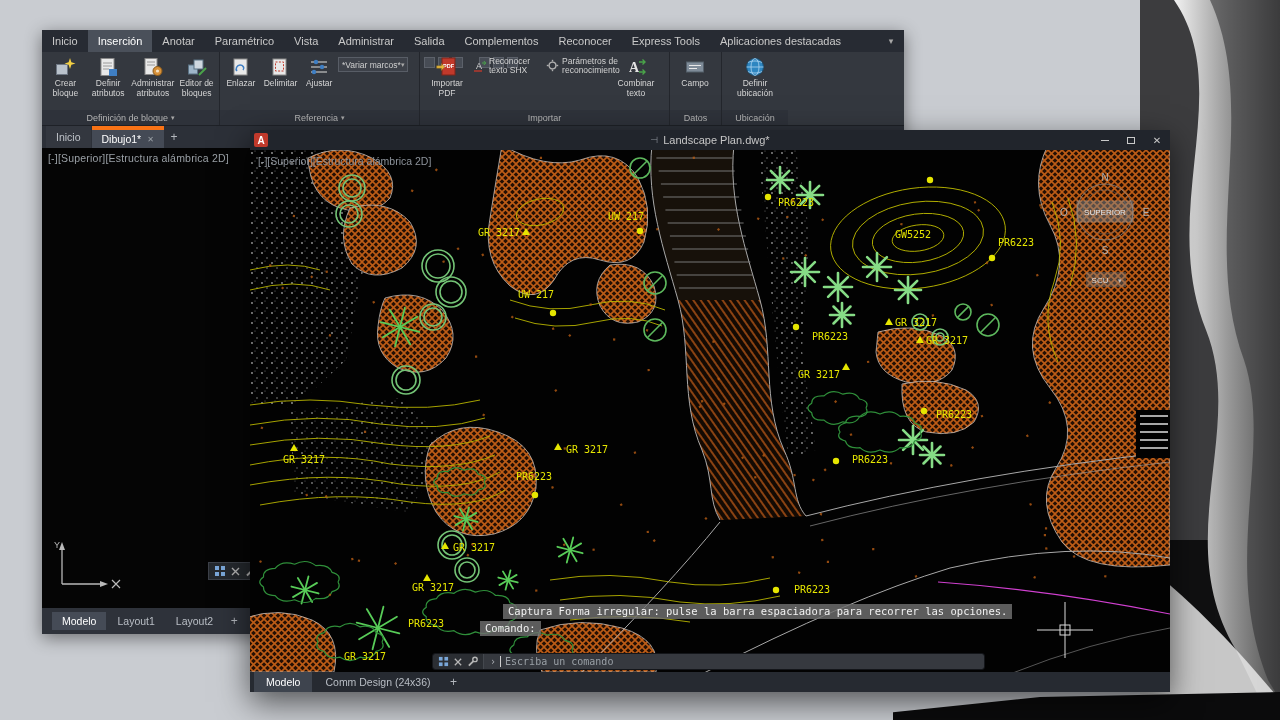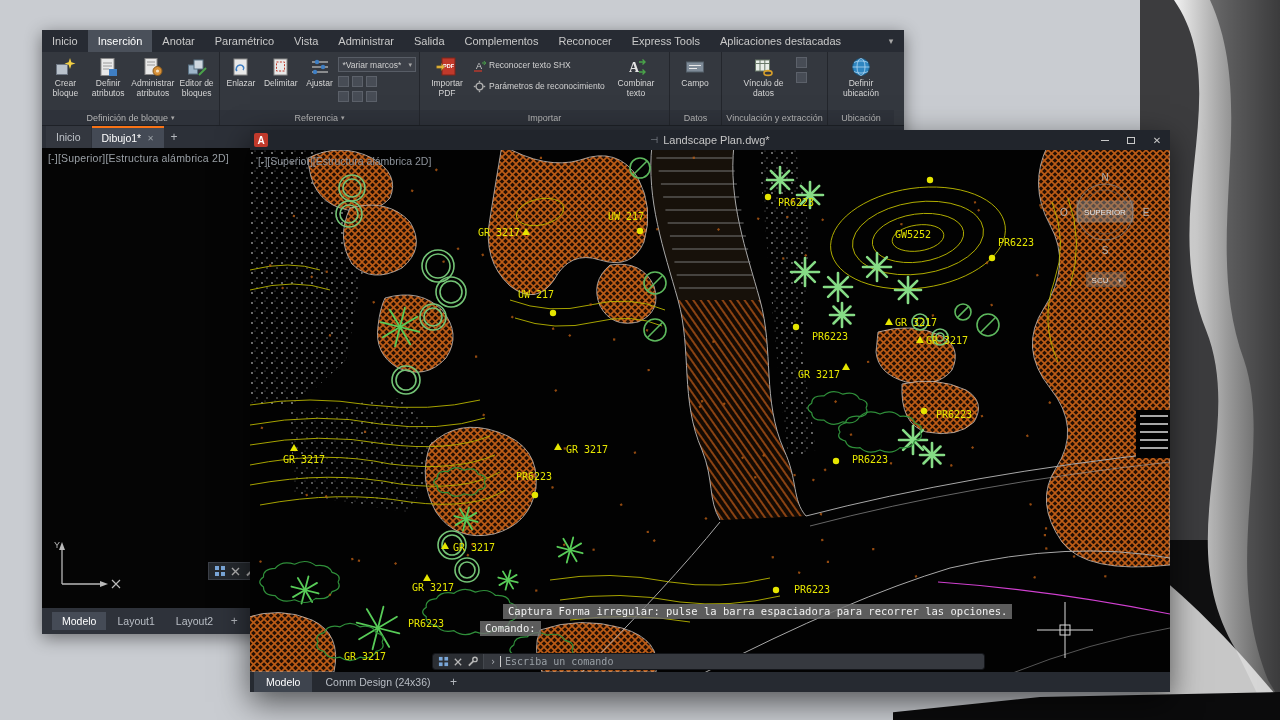--- a/index.html
+++ b/index.html
@@ -21,33 +21,33 @@
   .rtab-spacer{flex:1}
   .ribbon-opt{width:26px;display:flex;align-items:center;justify-content:center;color:#a8a8a8;font-size:9px}
   .ribbon{height:74px;background:#34383f;display:flex;border-bottom:1px solid #1e2127}
   .rpanel{display:flex;flex-direction:column;border-right:1px solid #23262c}
   .rpanel-content{flex:1;display:flex;align-items:flex-start;padding:3px 3px 0 3px;gap:2px}
   .rpanel-label{height:15px;background:#2e323a;color:#b4b4b4;font-size:9px;display:flex;align-items:center;justify-content:center;gap:3px;white-space:nowrap;overflow:hidden}
   .rbtn{display:flex;flex-direction:column;align-items:center;gap:1px;color:#d6d6d6;font-size:8.5px;
         text-align:center;line-height:1.15;padding-top:1px;cursor:default}
   .ricon{width:22px;height:22px;flex:none}
   .ricon-sm{width:13px;height:13px;flex:none}
-  .rcol{display:flex;flex-direction:column;gap:4px;padding-top:2px}
+  .rcol{display:flex;flex-direction:row;gap:16px;padding-top:2px}
   .rdrop{height:15px;background:#3d4149;border:1px solid #585d66;color:#cfcfcf;font-size:8.5px;
          display:flex;align-items:center;justify-content:space-between;padding:0 3px;white-space:nowrap}
   .rminirow{display:flex;gap:3px}
   .rmini{width:11px;height:11px;background:#474c55;border:1px solid #5c616a}
   .rrow{display:flex;align-items:center;gap:3px;font-size:8.5px;color:#d2d2d2;min-height:17px;text-align:left;line-height:1.05}
   .arrow{color:#a8a8a8;font-size:7px}
 
   .ftab-row{height:22px;background:#2c3038;display:flex;align-items:stretch;font-size:10.5px;color:#bfc3c9;padding-left:4px}
   #ftabs{display:flex;gap:1px}
   #ftabs .gtab{padding:0 10px;display:flex;align-items:center;gap:6px;background:#33373f;cursor:default}
   #ftabs .gtab.active{background:#44familiar}
-  #ftabs .gtab.active{background:#444a55;color:#fff;border-top:2px solid #f97316}
+  #ftabs .gtab.active{background:#444a55;color:#fff;border-top:4px solid #f97316}
   .tabx{font-size:8px;color:#9aa0a6}
   .plusbtn{width:20px;display:flex;align-items:center;justify-content:center;color:#b4b8be;font-size:12px}
 
   .bcanvas{flex:1;background:#050505;position:relative}
   .vp-label{position:absolute;left:6px;top:4px;color:#9aa0a6;font-size:10.5px;letter-spacing:.2px}
   .ucs{position:absolute;left:10px;bottom:18px}
   .mini-cmd{position:absolute;left:166px;bottom:28px;display:flex;gap:4px;align-items:center;
             background:rgba(40,44,50,.92);padding:2px 5px;border:1px solid #3c4048}
   .btab-row{height:26px;background:#2e323a;display:flex;align-items:center;font-size:10.5px;color:#b9bec5;padding-left:10px;gap:1px}
   #btabs{display:flex;gap:1px}
@@ -312,41 +312,20 @@
               <line x1="5" y1="12.5" x2="13" y2="12.5" stroke="#e8e8e8"></line>
             </svg>
           <span class="rlabel">Campo</span>
         </div>
       </div>
       <div class="rpanel-label">
           <span>Datos</span>
         </div>
     </div>
 
-    <div class="rpanel" style="width:106px">
-      <div class="rpanel-content" style="justify-content:center;gap:6px">
-        <div class="rbtn" style="width:52px">
-          <svg class="ricon" viewBox="0 0 22 22">
-              <rect x="2.5" y="4" width="14" height="11" fill="#e9efe9" stroke="#6a7a6a"></rect>
-              <line x1="2.5" y1="7.5" x2="16.5" y2="7.5" stroke="#6a7a6a"></line>
-              <line x1="7" y1="4" x2="7" y2="15" stroke="#6a7a6a"></line>
-              <line x1="11.8" y1="4" x2="11.8" y2="15" stroke="#6a7a6a"></line>
-              <ellipse cx="15" cy="17" rx="4" ry="2.4" fill="none" stroke="#d8a02a" stroke-width="1.6"></ellipse>
-            </svg>
-          <span class="rlabel">Vínculo de datos</span>
-        </div>
-        <div class="rcol" style="width:16px">
-          <div class="rmini"></div>
-          <div class="rmini"></div>
-        </div>
-      </div>
-      <div class="rpanel-label">
-          <span>Vinculación y extracción</span>
-        </div>
-    </div>
 
     <div class="rpanel" style="width:66px;border-right:none">
       <div class="rpanel-content" style="justify-content:center">
         <div class="rbtn" style="width:56px">
           <svg class="ricon" viewBox="0 0 22 22">
               <circle cx="11" cy="11" r="8.5" fill="#2e86c1" stroke="#1b4f72"></circle>
               <ellipse cx="11" cy="11" rx="4" ry="8.5" fill="none" stroke="#aed6f1" stroke-width=".8"></ellipse>
               <line x1="2.5" y1="11" x2="19.5" y2="11" stroke="#aed6f1" stroke-width=".8"></line>
               <path d="M4,6.5 C8,4.5 14,4.5 18,6.5" fill="none" stroke="#aed6f1" stroke-width=".8"></path>
               <path d="M4,15.5 C8,17.5 14,17.5 18,15.5" fill="none" stroke="#aed6f1" stroke-width=".8"></path>

